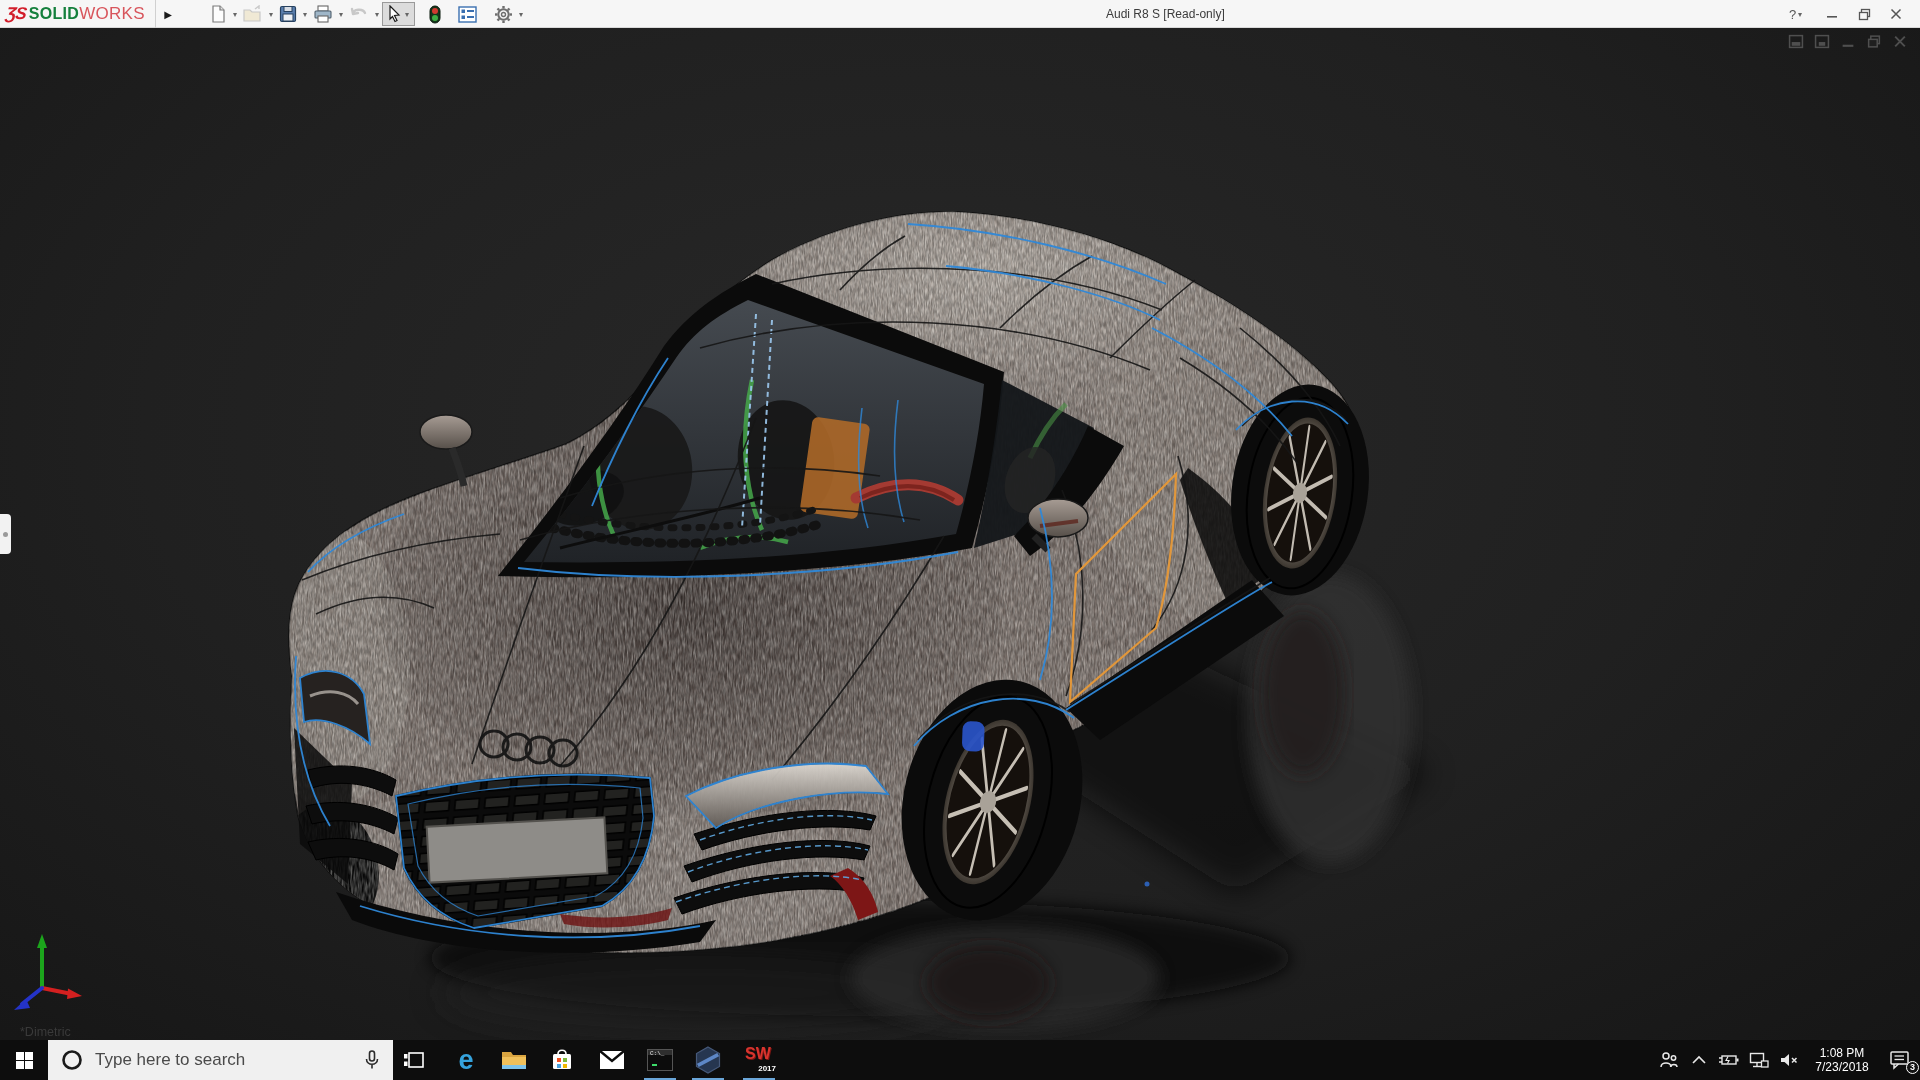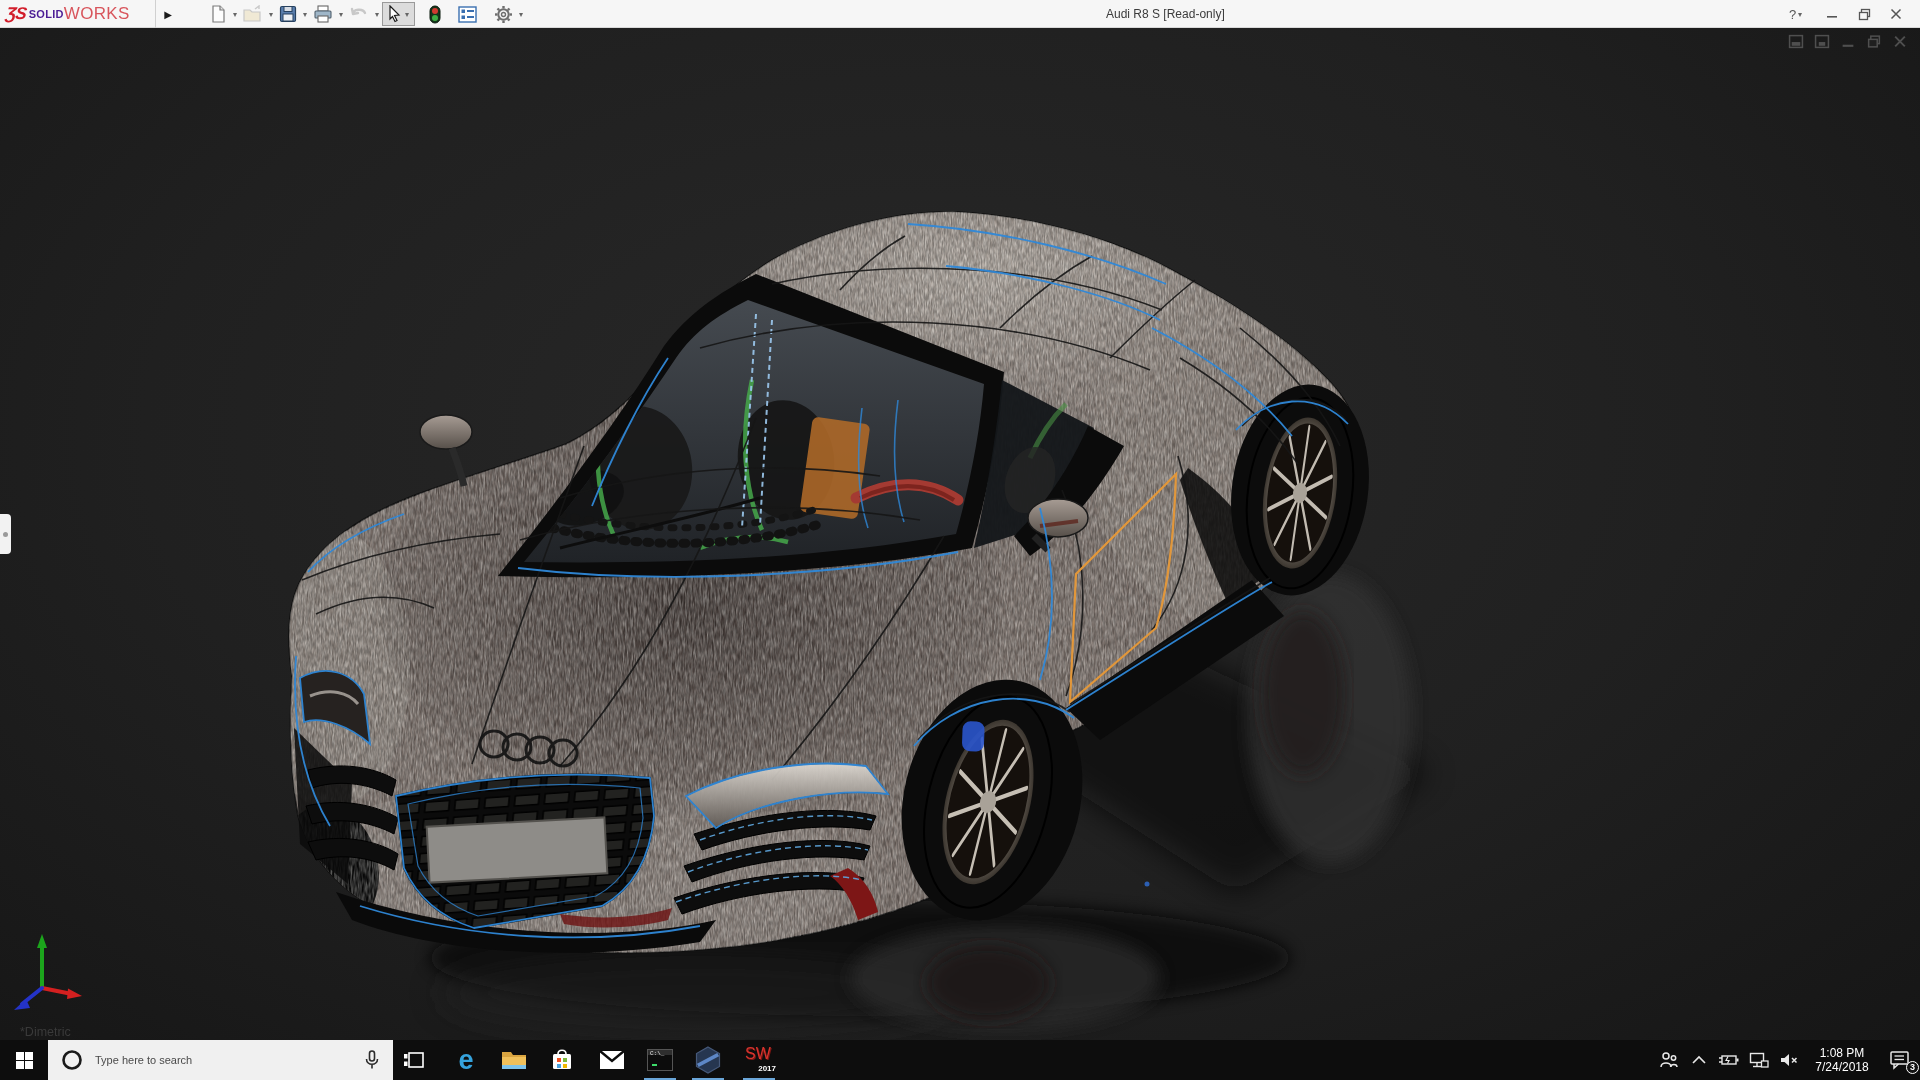--- a/index.html
+++ b/index.html
@@ -4,21 +4,21 @@
 <style>
   html,body{margin:0;padding:0;width:1920px;height:1080px;overflow:hidden;
     font-family:"Liberation Sans",sans-serif;background:#000;}
   *{box-sizing:border-box;}
 
   
   .titlebar{position:absolute;top:0;left:0;width:1920px;height:28px;background:#f6f6f6;
     border-bottom:1px solid #d9d9d9;}
   .brand{position:absolute;left:6px;top:0;height:28px;display:flex;align-items:center;}
   .brand .mark{font-weight:bold;font-style:italic;font-size:17px;color:#d21e2b;letter-spacing:-1px;transform:skewX(-8deg);}
-  .brand .bold{font-weight:bold;font-size:11px;color:#4c1d95;margin-left:3px;letter-spacing:.3px;}
+  .brand .bold{font-weight:bold;font-size:16px;color:#15803d;margin-left:3px;letter-spacing:.3px;}
   .brand .light{font-weight:normal;font-size:17px;color:#d8555c;letter-spacing:.3px;}
   .brand-divider{position:absolute;left:155px;top:0;height:28px;width:1px;background:#d0d0d0;}
   .flyout{position:absolute;left:160px;top:0;width:16px;height:28px;display:flex;align-items:center;justify-content:center;
     font-size:10px;color:#1a1a1a;cursor:pointer;}
   .toolbar{position:absolute;left:206px;top:0;height:28px;display:flex;align-items:center;}
   .tb-btn{height:24px;display:flex;align-items:center;padding:0 2px;margin-right:1px;border:1px solid transparent;}
   .tb-btn svg{display:block;}
   .tb-btn.disabled{opacity:.42;}
   .tb-btn.pressed{background:#dcdcdc;border:1px solid #9a9a9a;}
   .caret{font-size:8px;color:#666;margin:0 3px 0 2px;}
@@ -37,30 +37,30 @@
     border-radius:0 4px 4px 0;}
   .edge-tab .dot{position:absolute;left:3px;top:18px;width:5px;height:5px;border-radius:50%;background:#9a9a9a;}
   .view-label{position:absolute;left:20px;bottom:1px;font-size:12.5px;color:#3a3a3a;}
   .triad{position:absolute;left:8px;bottom:18px;}
   .carsvg{position:absolute;left:0;top:0;}
 
   
   .taskbar{position:absolute;left:0;top:1040px;width:1920px;height:40px;background:#0d0d0d;}
   .start-btn{position:absolute;left:0;top:0;width:48px;height:40px;display:flex;align-items:center;justify-content:center;}
   .searchbox{position:absolute;left:48px;top:0;width:345px;height:40px;background:#f0f0f0;display:flex;align-items:center;}
-  .searchbox input{border:none;outline:none;background:transparent;font-size:11px;color:#be185d;width:240px;
+  .searchbox input{border:none;outline:none;background:transparent;font-size:17px;color:#be185d;width:240px;
     font-family:"Liberation Sans",sans-serif;}
   .searchbox input::placeholder{color:#4a4a4a;opacity:1;}
   .search-ring{margin:0 10px 0 13px;}
   .mic{position:absolute;right:12px;top:10px;}
   .task-icon{position:absolute;top:0;width:44px;height:40px;display:flex;align-items:center;justify-content:center;}
   .running::after{content:"";position:absolute;left:6px;bottom:0;width:32px;height:2px;background:#6aa6d9;}
   .edge-e{font-size:27px;font-weight:bold;color:#35a3dd;line-height:27px;}
   .sw-ic{position:relative;width:30px;height:30px;}
-  .sw-ic .sw{position:absolute;left:1px;top:0;font-weight:normal;font-size:16px;color:#d8342e;
+  .sw-ic .sw{position:absolute;left:1px;top:0;font-weight:bold;font-size:16px;color:#d8342e;
     text-shadow:1px 1px 0 #7a1512;letter-spacing:0px;}
   .sw-ic .yr{position:absolute;right:-2px;bottom:2px;font-size:8px;font-weight:bold;color:#fff;}
   .cmd-ic{position:relative;width:26px;height:22px;background:#0c0c0c;border:1px solid #555;}
   .cmd-ic .bar{position:absolute;left:0;top:0;width:100%;height:5px;background:#2e2e2e;}
   .cmd-ic .txt{position:absolute;left:2px;top:0px;font-size:6px;color:#e8e8e8;font-family:"Liberation Mono",monospace;}
   .cmd-ic .cur{position:absolute;left:4px;bottom:4px;width:5px;height:2px;background:#3ddb6a;}
   .tray{position:absolute;right:0;top:0;height:40px;display:flex;align-items:center;}
   .tray-ic{width:30px;height:40px;display:flex;align-items:center;justify-content:center;position:relative;}
   .clock{width:76px;text-align:center;color:#fff;font-size:12px;line-height:14px;}
   .badge{position:absolute;right:1px;bottom:6px;width:13px;height:13px;border-radius:50%;background:#141414;
@@ -588,21 +588,21 @@
       </svg>
     </div>
     <div class="tray-ic">
       <svg width="20" height="16" viewBox="0 0 20 16">
         <path d="M2 6 L5.5 6 L10 2 L10 14 L5.5 10 L2 10 Z" fill="#e8e8e8"></path>
         <path d="M13 6 L17.5 10.5 M17.5 6 L13 10.5" stroke="#e8e8e8" stroke-width="1.5"></path>
       </svg>
     </div>
     <div class="clock">
       <div>1:08 PM</div>
-      <div>7/24/2018</div>
+      <div>7/23/2018</div>
     </div>
     <div class="tray-ic" style="width:40px">
       <svg width="22" height="20" viewBox="0 0 22 20">
         <rect x="2" y="2" width="17" height="12" rx="1" fill="none" stroke="#e8e8e8" stroke-width="1.5"></rect>
         <path d="M5 14 L5 18 L9.5 14" fill="none" stroke="#e8e8e8" stroke-width="1.5"></path>
         <line x1="5.5" y1="6" x2="15" y2="6" stroke="#e8e8e8" stroke-width="1.3"></line>
         <line x1="5.5" y1="9.5" x2="15" y2="9.5" stroke="#e8e8e8" stroke-width="1.3"></line>
       </svg>
       <div class="badge">3</div>
     </div>

